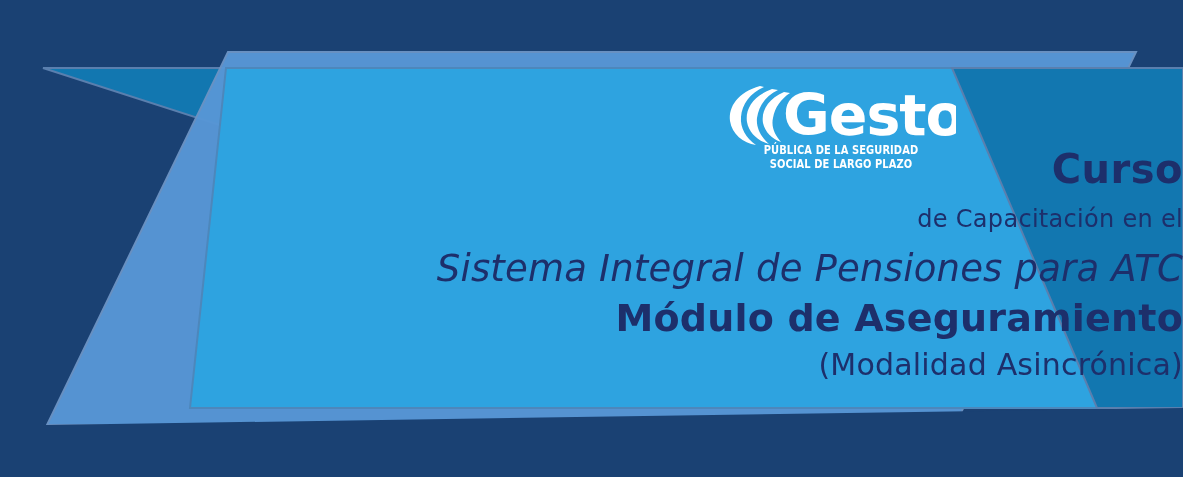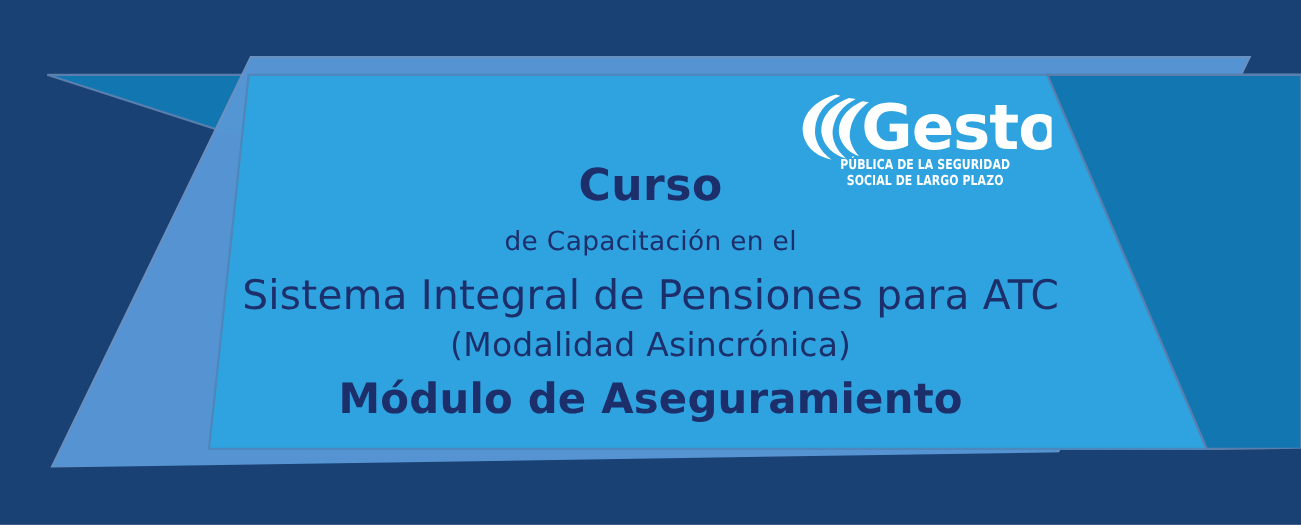--- a/index.html
+++ b/index.html
@@ -72,38 +72,40 @@
     position: absolute;
     left: 0;
     top: 144px;
     width: 1183px;
     text-align: center;
     color: #1d2f6b;
   }
   .tline {
     display: block;
     white-space: nowrap;
+    text-align: right;
   }
   #line-curso {
     font-size: 40px;
     font-weight: bold;
     line-height: 50px;
     letter-spacing: 0.5px;
   }
   #line-capacitacion {
     font-size: 24px;
     font-weight: normal;
     line-height: 50px;
     letter-spacing: 0.3px;
   }
   #line-sistema {
     font-size: 37px;
     font-weight: normal;
     line-height: 49px;
     letter-spacing: 0.2px;
+    font-style: italic;
   }
   #line-modulo {
     font-size: 38px;
     font-weight: bold;
     line-height: 50px;
     letter-spacing: 0.2px;
   }
   #line-modalidad {
     font-size: 30px;
     font-weight: normal;
@@ -155,18 +157,18 @@
       <div id="logo-tagline">
         <span>PÚBLICA DE LA SEGURIDAD</span><br>
         <span>SOCIAL DE LARGO PLAZO</span>
       </div>
     </div>
 
     <div id="title-block">
       <span class="tline" id="line-curso">Curso</span>
       <span class="tline" id="line-capacitacion">de Capacitación en el</span>
       <span class="tline" id="line-sistema">Sistema Integral de Pensiones para ATC</span>
+      <span class="tline" id="line-modulo">Módulo de Aseguramiento</span>
       <span class="tline" id="line-modalidad">(Modalidad Asincrónica)</span>
-      <span class="tline" id="line-modulo">Módulo de Aseguramiento</span>
     </div>
 
   </div>
 </div>
 
 </body></html>

